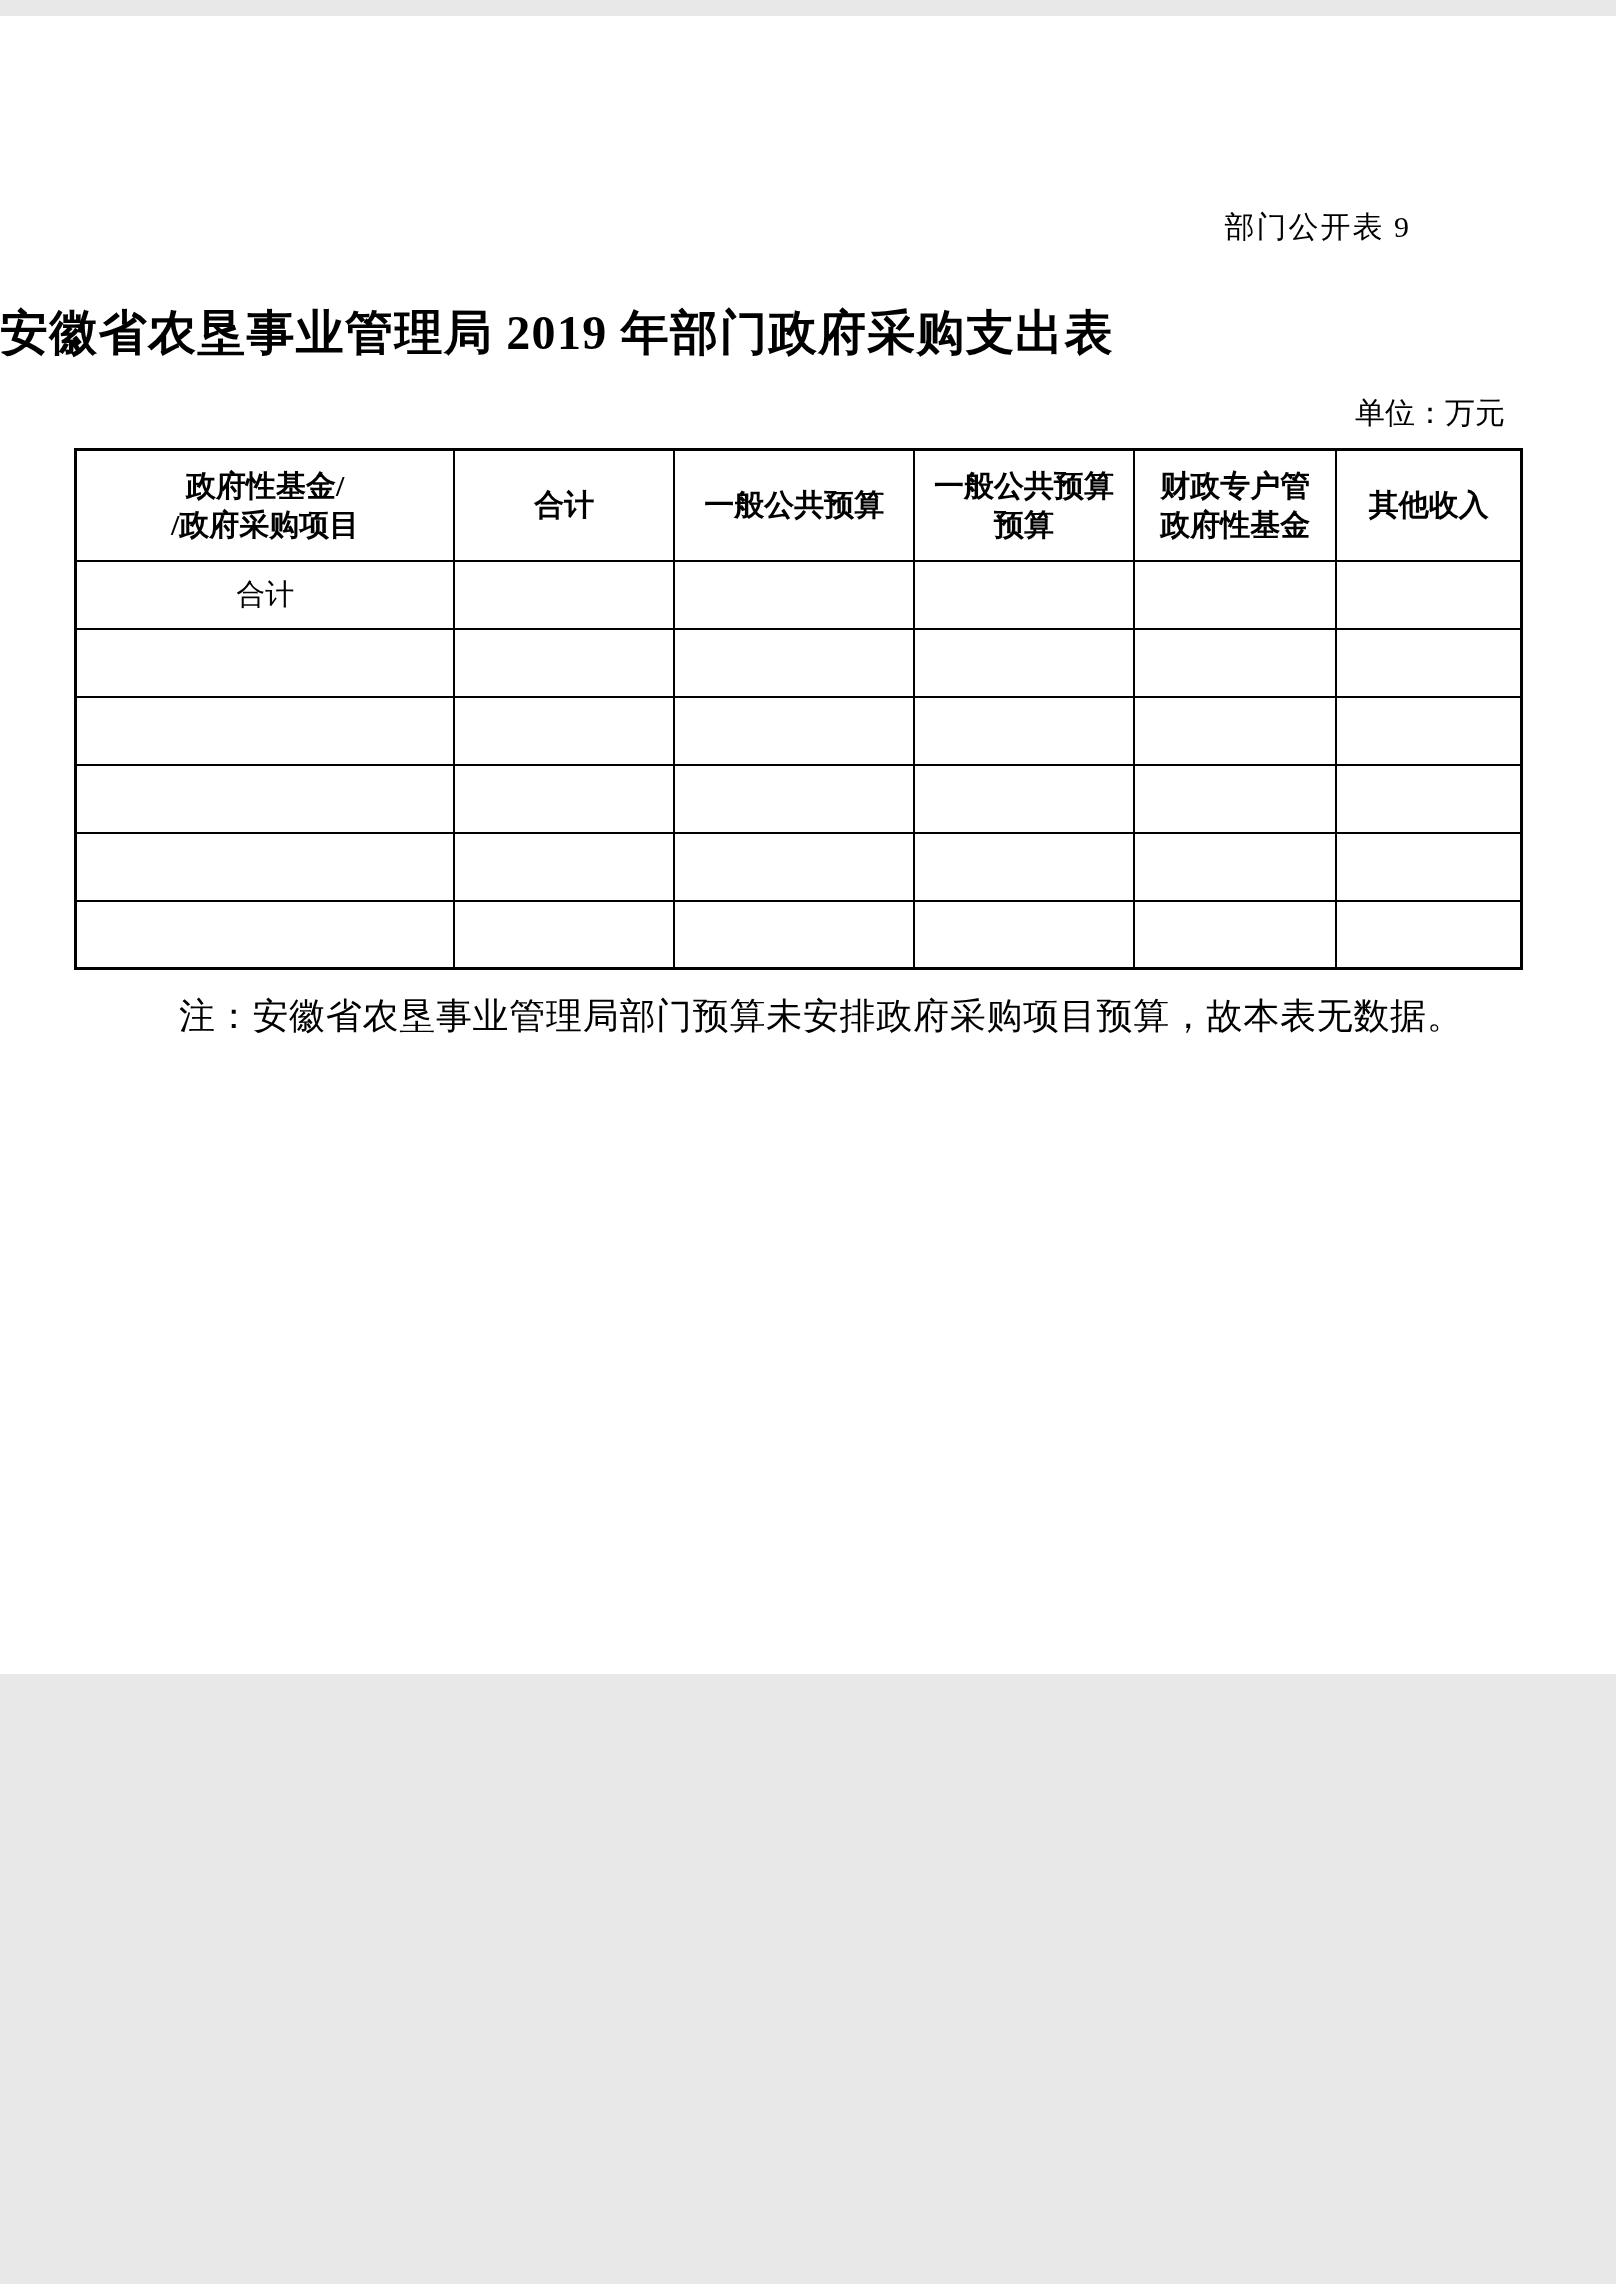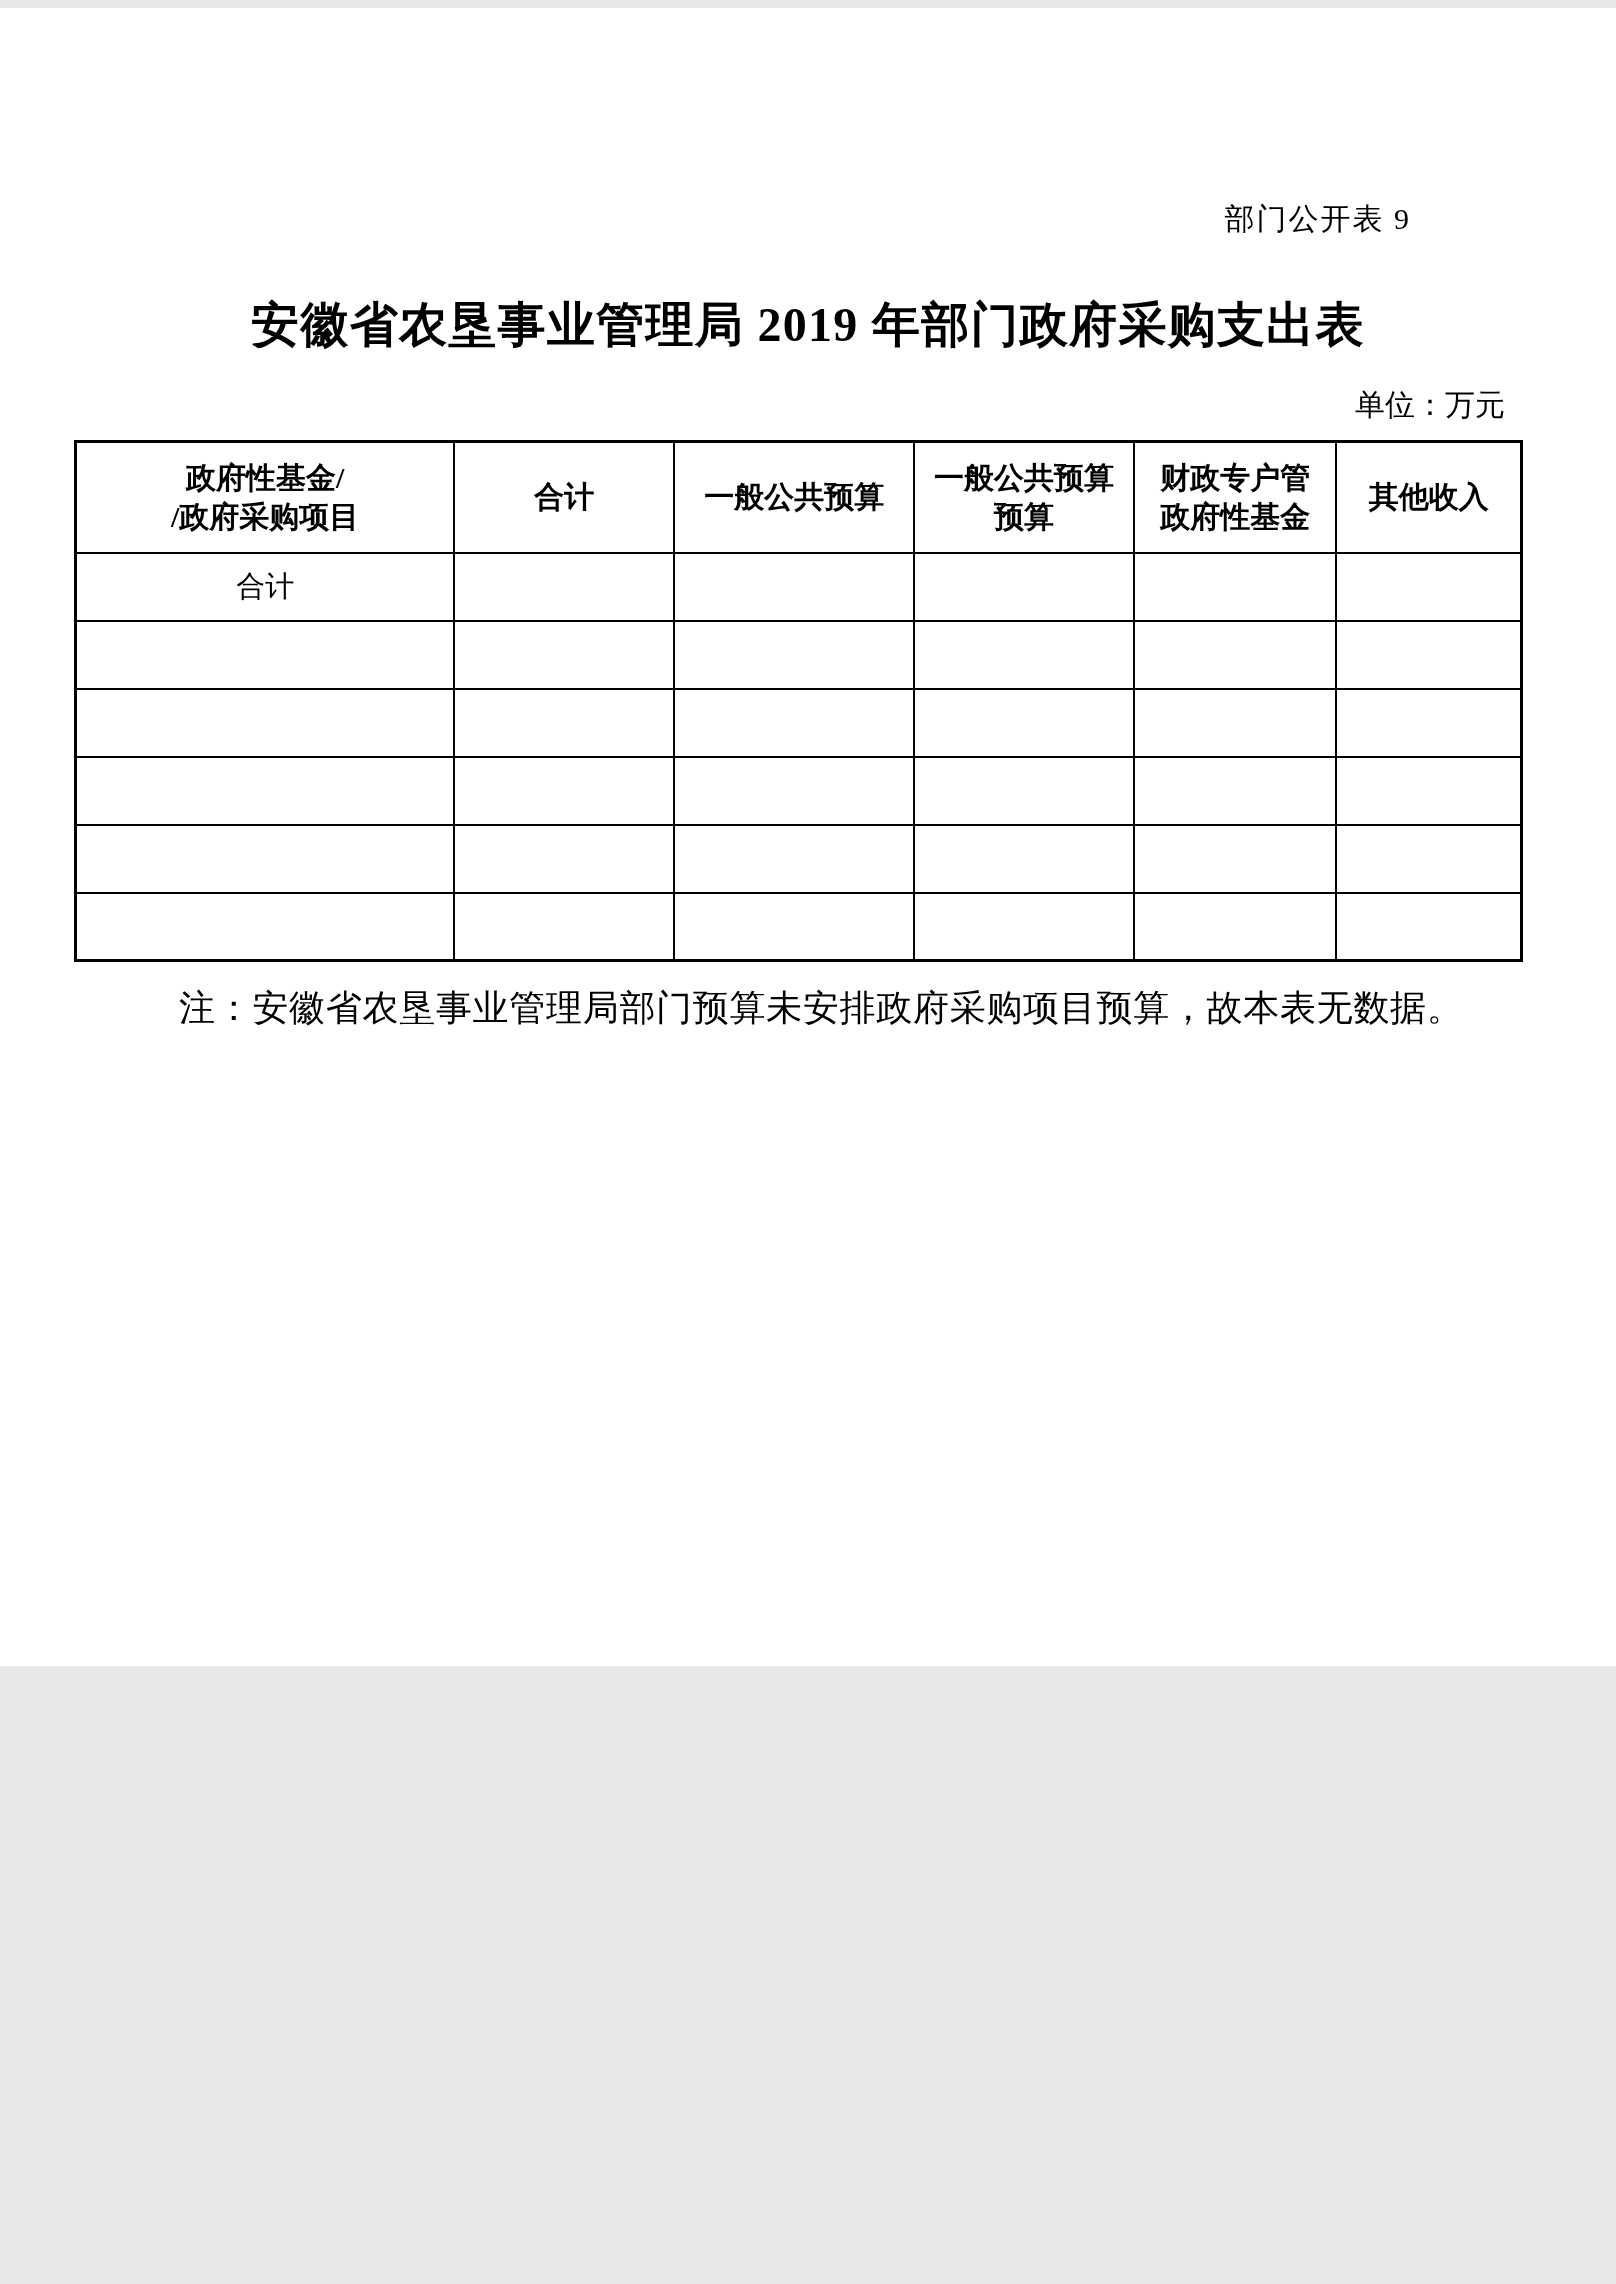--- a/index.html
+++ b/index.html
@@ -1,40 +1,39 @@
 <!DOCTYPE html>
 <html style="font-size:10.4px"><head>
 <meta charset="utf-8">
 <style>
   * { margin: 0; padding: 0; box-sizing: border-box; }
   html, body { background: #e8e8e8; }
   .page {
     position: relative;
     width: 1616px;
     height: 1658px;
-    margin: 8px auto;
+    margin: 16px auto;
     background: #ffffff;
     color: #000000;
     font-family: "Liberation Serif", "DejaVu Serif", serif;
     overflow: hidden;
   }
   .corner-label {
     position: absolute;
     top: 191px;
     right: 205px;
     font-size: 30px;
     letter-spacing: 2px;
     white-space: nowrap;
   }
   .doc-title {
     position: absolute;
     top: 285px;
     left: 0;
     width: 100%;
-    text-align: center;
     font-size: 48px;
     font-weight: bold;
     letter-spacing: 1.3px;
     white-space: nowrap;
   }
   .unit-label {
     position: absolute;
     top: 377px;
     right: 111px;
     font-size: 30px;

